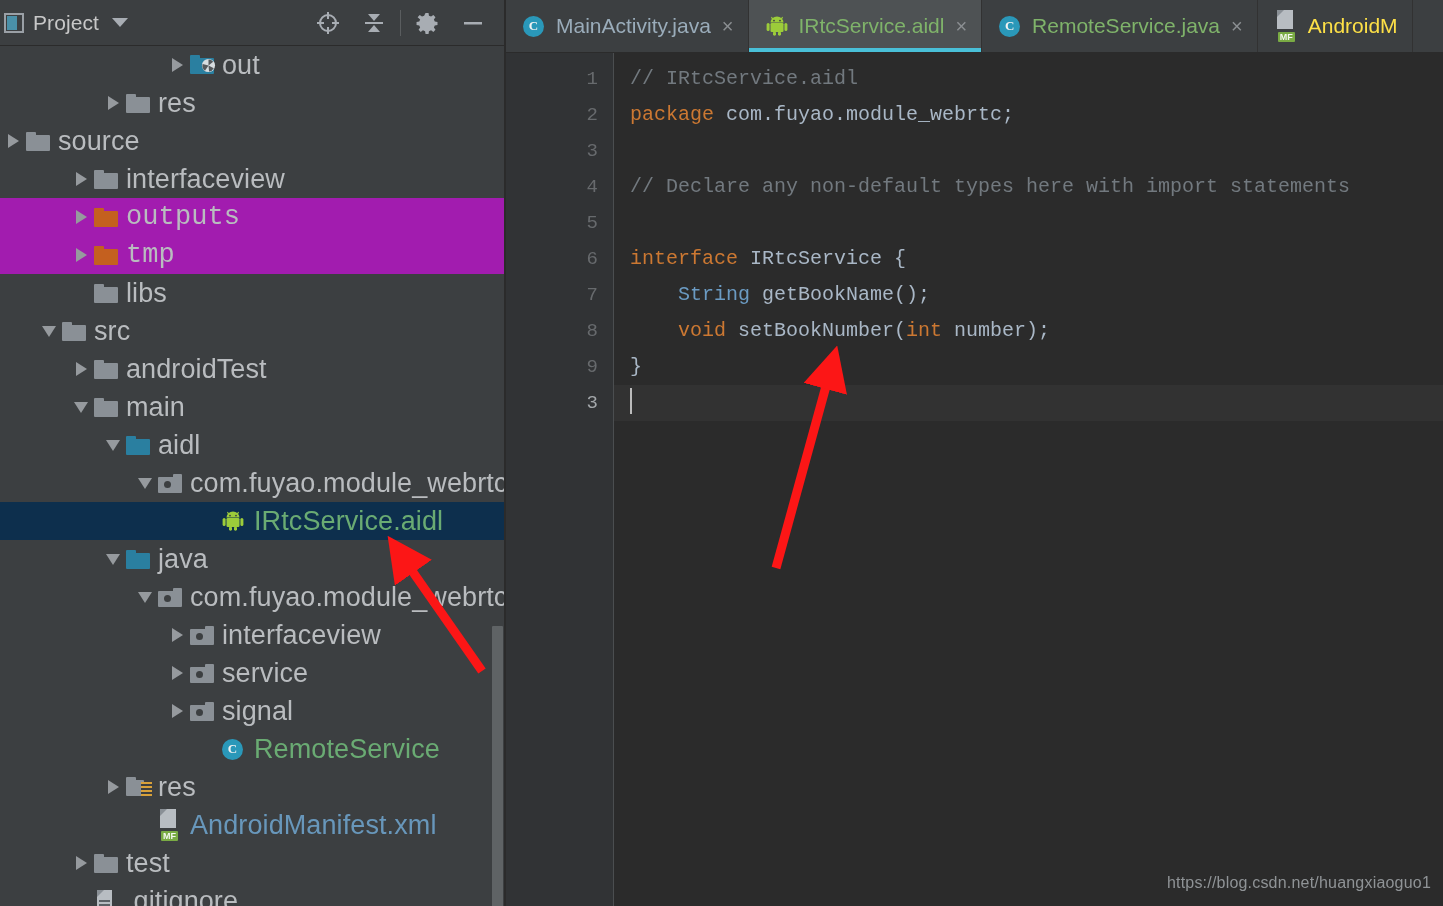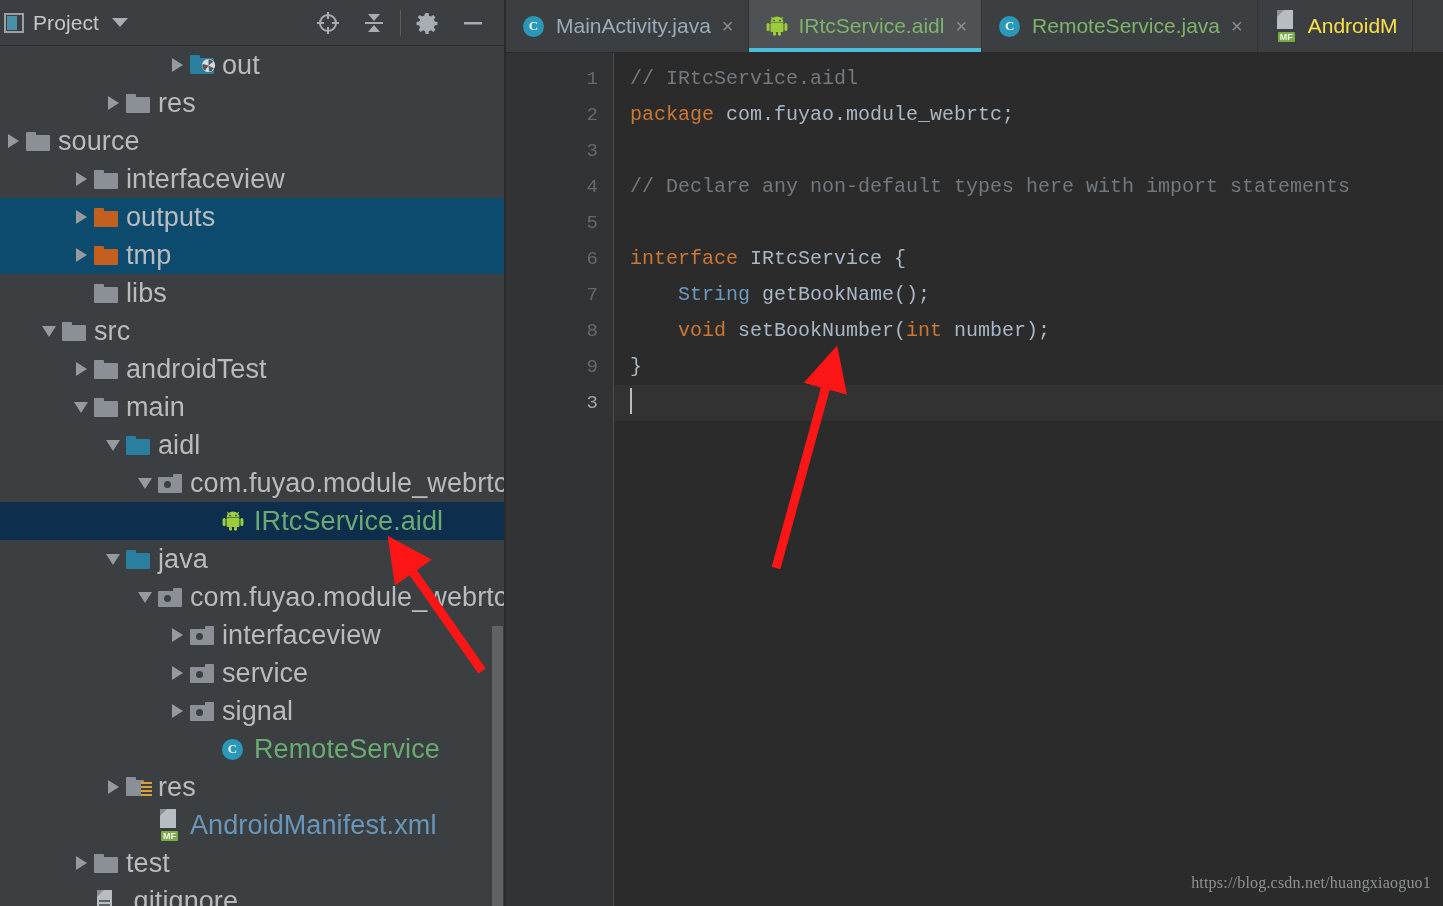--- a/index.html
+++ b/index.html
@@ -91,21 +91,21 @@
     background: #3c3f41;
   }
   .tree-row {
     height: 38px;
     display: flex;
     align-items: center;
     white-space: nowrap;
     position: relative;
     cursor: default;
   }
-  .tree-row.hl-olive { background: #0c4a6e; }
+  .tree-row.hl-olive { background: #a21caf; font-family: Liberation Mono, monospace; }
   .tree-row.hl-selected { background: #0d2f4d; }
   .tw {
     width: 26px; height: 38px;
     flex: 0 0 26px;
     display: flex; align-items: center; justify-content: center;
   }
   .tw-right {
     width: 0; height: 0;
     border-top: 7px solid transparent;
     border-bottom: 7px solid transparent;
@@ -363,21 +363,21 @@
     position: relative;
     top: -2px;
   }
 
   #watermark {
     position: absolute;
     right: 12px;
     bottom: 14px;
     font-size: 16px;
     color: #8f9396;
-    font-family: Liberation Serif, serif;
+    font-family: Liberation Sans, sans-serif;
     letter-spacing: 0.2px;
   }
 
   
   .arrow-svg {
     position: absolute;
     left: 0; top: 0;
     width: 1443px; height: 906px;
     pointer-events: none;
     z-index: 50;

